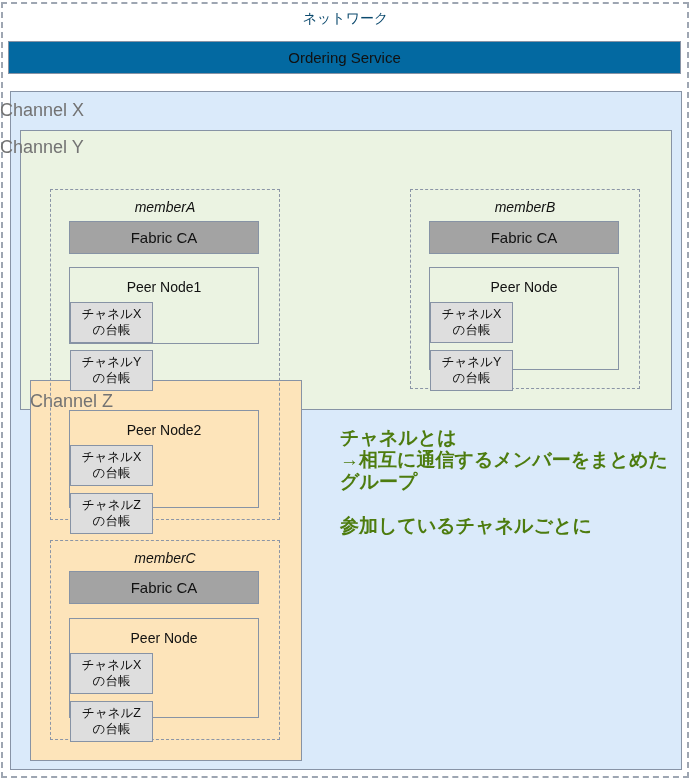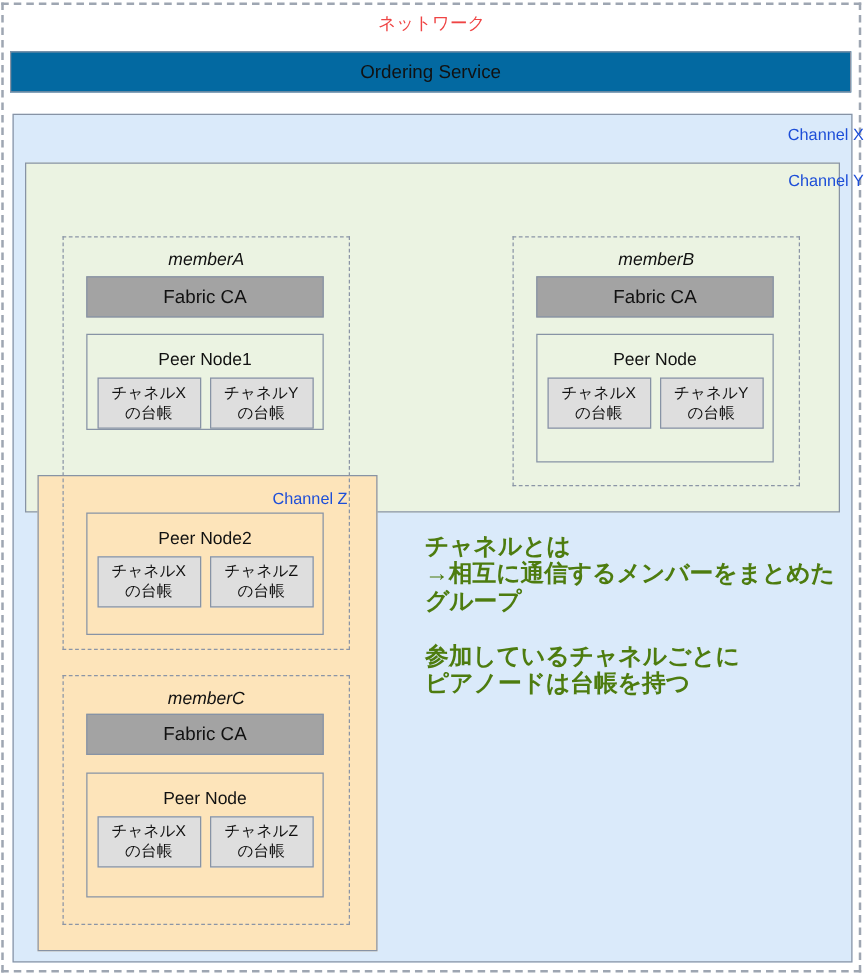--- a/index.html
+++ b/index.html
@@ -18,21 +18,21 @@
   .abs { position: absolute; }
 
   
   .network-box {
     left: 1px; top: 2px; width: 688px; height: 776px;
     border: 2px dashed #9ea6b2;
     background: #ffffff;
   }
   .network-label {
     left: 0; top: 10px; width: 100%;
-    text-align: center; font-size: 14px; color: #ef4444;
+    text-align: center; font-size: 14px; color: #0c4a6e;
   }
 
   
   .ordering {
     left: 8px; top: 41px; width: 673px; height: 33px;
     background: #0369a1;
     border: 1.5px solid #8793a5;
     display: flex; align-items: center; justify-content: center;
     font-size: 15px;
   }
@@ -51,21 +51,21 @@
     z-index: 2;
   }
   .channel-z {
     left: 30px; top: 380px; width: 272px; height: 381px;
     background: #fde4ba;
     border: 1.5px solid #8793a5;
     z-index: 3;
   }
   .channel-label {
     left: 0; width: 100%;
-    text-align: right; font-size: 13px; color: #1d4ed8;
+    text-align: left; font-size: 18px; color: #737373;
   }
   .cx-label { top: 100px; z-index: 2; }
   .cy-label { top: 137px; z-index: 3; }
   .cz-label { top: 391px; z-index: 4; width: 248px; left: 30px; }
 
   
   .member-box {
     border: 1.5px dashed #8b95a6;
     background: transparent;
     z-index: 4;
@@ -102,20 +102,21 @@
   .peer-b { left: 429px; top: 267px; height: 103px; }
   .peer-2 { left: 69px; top: 410px; height: 98px; }
   .peer-c { left: 69px; top: 618px; height: 100px; }
   .peer-title {
     margin-top: 11px;
     text-align: center; font-size: 14px;
   }
   .ledger-row {
     display: flex; justify-content: center; gap: 7px;
     margin-top: 7px;
+    flex-direction: column;
   }
   .ledger {
     width: 83px; height: 41px;
     background: #dedede;
     border: 1px solid #8793a5;
     display: flex; flex-direction: column;
     align-items: center; justify-content: center;
     font-size: 12.5px; line-height: 1.27;
     text-align: center;
   }
@@ -226,17 +227,16 @@
   </div>
 
   <div class="abs annotation">
     <div class="block1">
       <div>チャネルとは</div>
       <div>→相互に通信するメンバーをまとめた</div>
       <div>グループ</div>
     </div>
     <div class="block2">
       <div>参加しているチャネルごとに</div>
-      <div>ピアノードは台帳を持つ</div>
     </div>
   </div>
 
 </div>
 
 </body></html>

